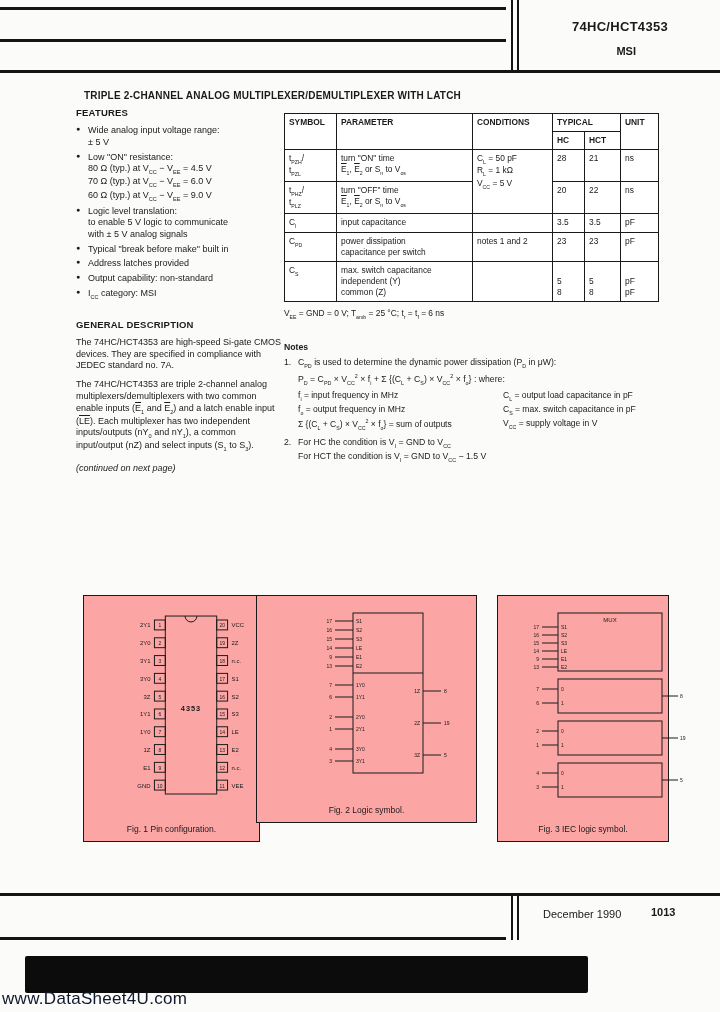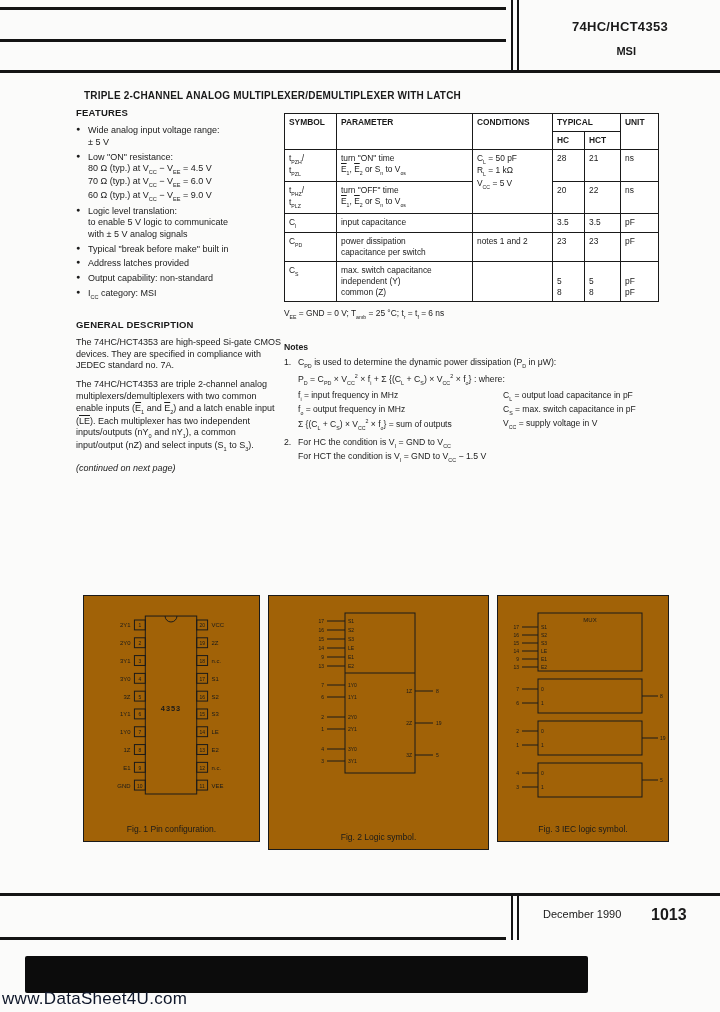--- a/index.html
+++ b/index.html
@@ -33,37 +33,37 @@
   .notes { margin-top:22px; font-size:8.7px; line-height:1.4; }
   .notes-heading { font-weight:bold; margin-bottom:3px; }
   .note-item { display:flex; gap:4px; margin-bottom:1px; }
   .note-num { flex:0 0 10px; }
   .note-formula { margin:2px 0 3px 14px; }
   .defs { display:grid; grid-template-columns:205px 1fr; margin:0 0 4px 14px; row-gap:1px; font-size:8.5px; }
 
   .pkg { margin-top:18px; }
   .pkg-line { margin-bottom:2px; font-size:9px; }
 
-  .fig-box { position:absolute; border:1.5px solid #1a1a1a; background:#a16207; }
+  .fig-box { position:absolute; border:1.5px solid #1a1a1a; background:#fca5a5;padding-left:20px; }
   .fig1-box { left:83px; top:595px; width:177px; height:247px; }
-  .fig2-box { left:268px; top:595px; width:221px; height:255px; }
+  .fig2-box { left:256px; top:595px; width:221px; height:228px; }
   .fig3-box { left:497px; top:595px; width:172px; height:247px; }
   .figsvg { display:block; margin:5px auto 0 auto; }
   .fig-caption { position:absolute; bottom:7px; left:0; width:100%; text-align:center; font-size:8.5px; }
 
   svg .ln { fill:none; stroke:#1a1a1a; stroke-width:1; }
   svg text { fill:#1a1a1a; font-family:"Liberation Sans", sans-serif; }
   svg .t5 { font-size:5px; }
   svg .t6 { font-size:6px; }
   svg .t75 { font-size:7.5px; font-weight:bold; letter-spacing:1px; }
   svg .mid { text-anchor:middle; }
   svg .end { text-anchor:end; }
 
   .date-label { position:absolute; left:543px; top:908px; font-size:11px; }
-  .page-number { position:absolute; left:651px; top:906px; font-size:16px; font-weight:bold; }
+  .page-number { position:absolute; left:651px; top:906px; font-size:11px; font-weight:bold; }
 
   .black-banner { position:absolute; left:25px; top:956px; width:563px; height:37px; background:#0c0c0c; border-radius:2px; }
   .watermark { position:absolute; left:2px; top:989px; font-size:17px; color:#0f172a; letter-spacing:0.3px; }
 
   sub { font-size:0.62em; }
   sup { font-size:0.62em; }
   .ov { text-decoration:overline; }
 </style>
 </head>
 <body>

